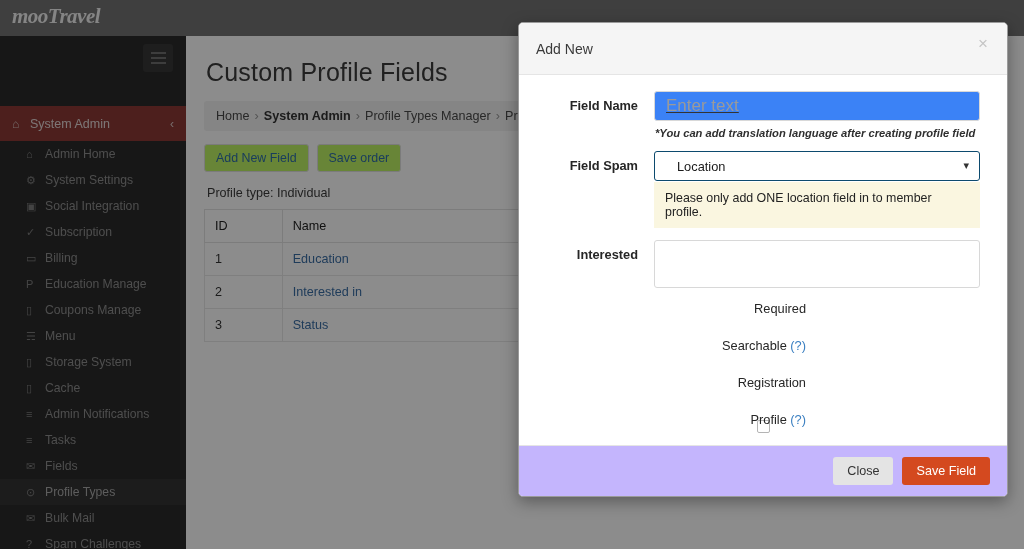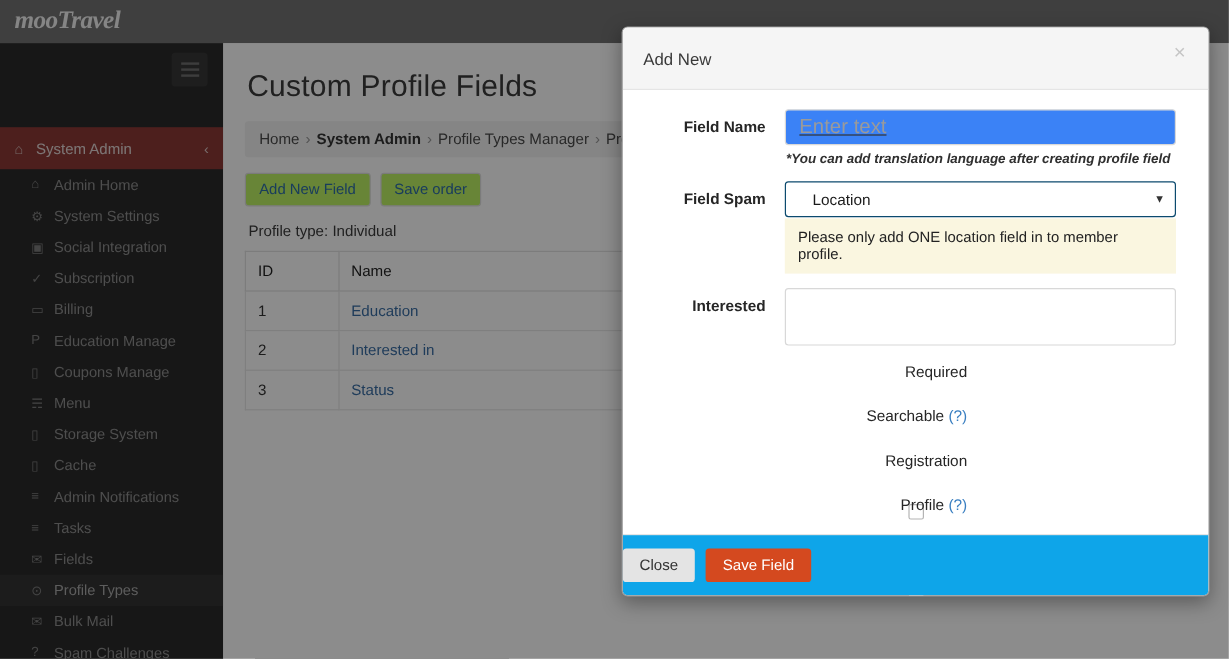--- a/index.html
+++ b/index.html
@@ -173,22 +173,22 @@
   .cbrow { display: flex; align-items: center; margin-bottom: 3px; height: 34px; flex-direction: column; }
   .cbrow .flabel { padding-top: 0; }
   input.cb {
     width: 13px; height: 13px; margin: 0;
     appearance: none; -webkit-appearance: none;
     border: 1px solid #b4b4b4; border-radius: 2px; background: #fff;
     cursor: pointer;
   }
   .modal-footer {
     position: absolute; bottom: 0; left: 0; right: 0;
-    height: 51px; background: #0ea5e9; border-top: 1px solid #e5e5e5;
-    display: flex; align-items: center; justify-content: flex-start;
+    height: 51px; background: #c4b5fd; border-top: 1px solid #e5e5e5;
+    display: flex; align-items: center; justify-content: flex-end;
     padding-right: 17px; gap: 9px;
   }
   .btn-close {
     background: #e4e4e4; border: none; border-radius: 3px;
     padding: 7px 14px; font-size: 12.6px; color: #333; cursor: pointer;
     font-family: "Liberation Sans", sans-serif;
   }
   .btn-save {
     background: #d4491f; border: none; border-radius: 3px;
     padding: 7px 14px; font-size: 12.6px; color: #fff; cursor: pointer;

